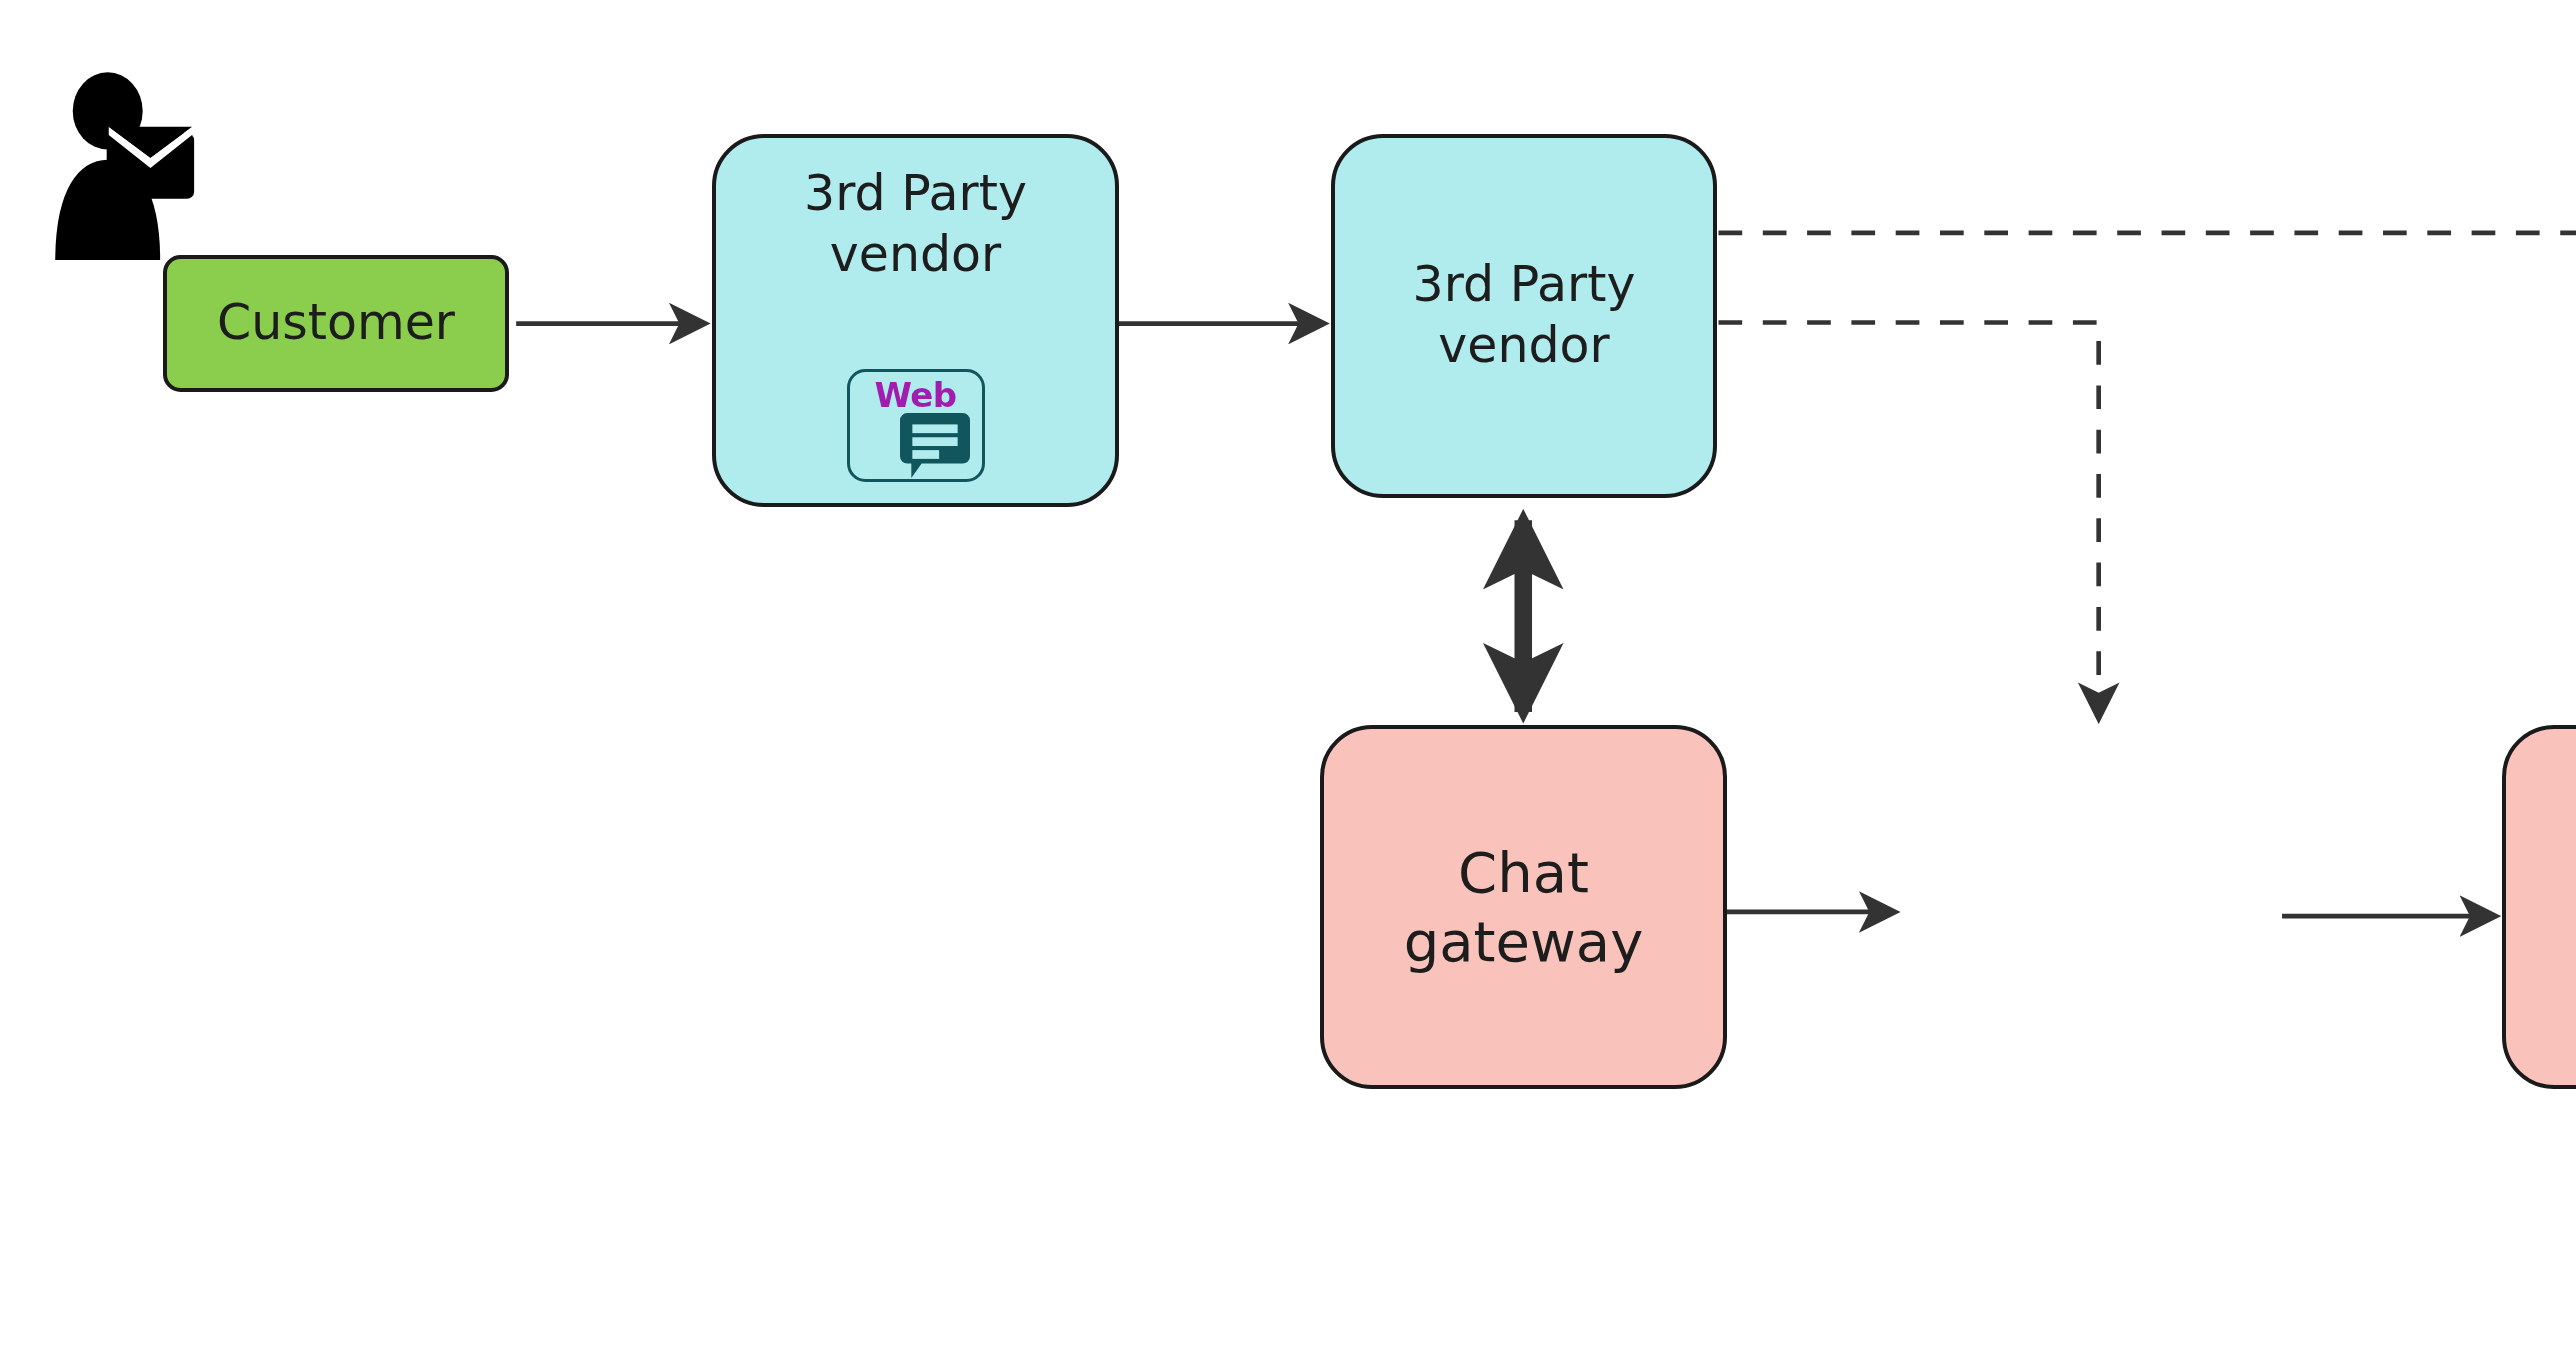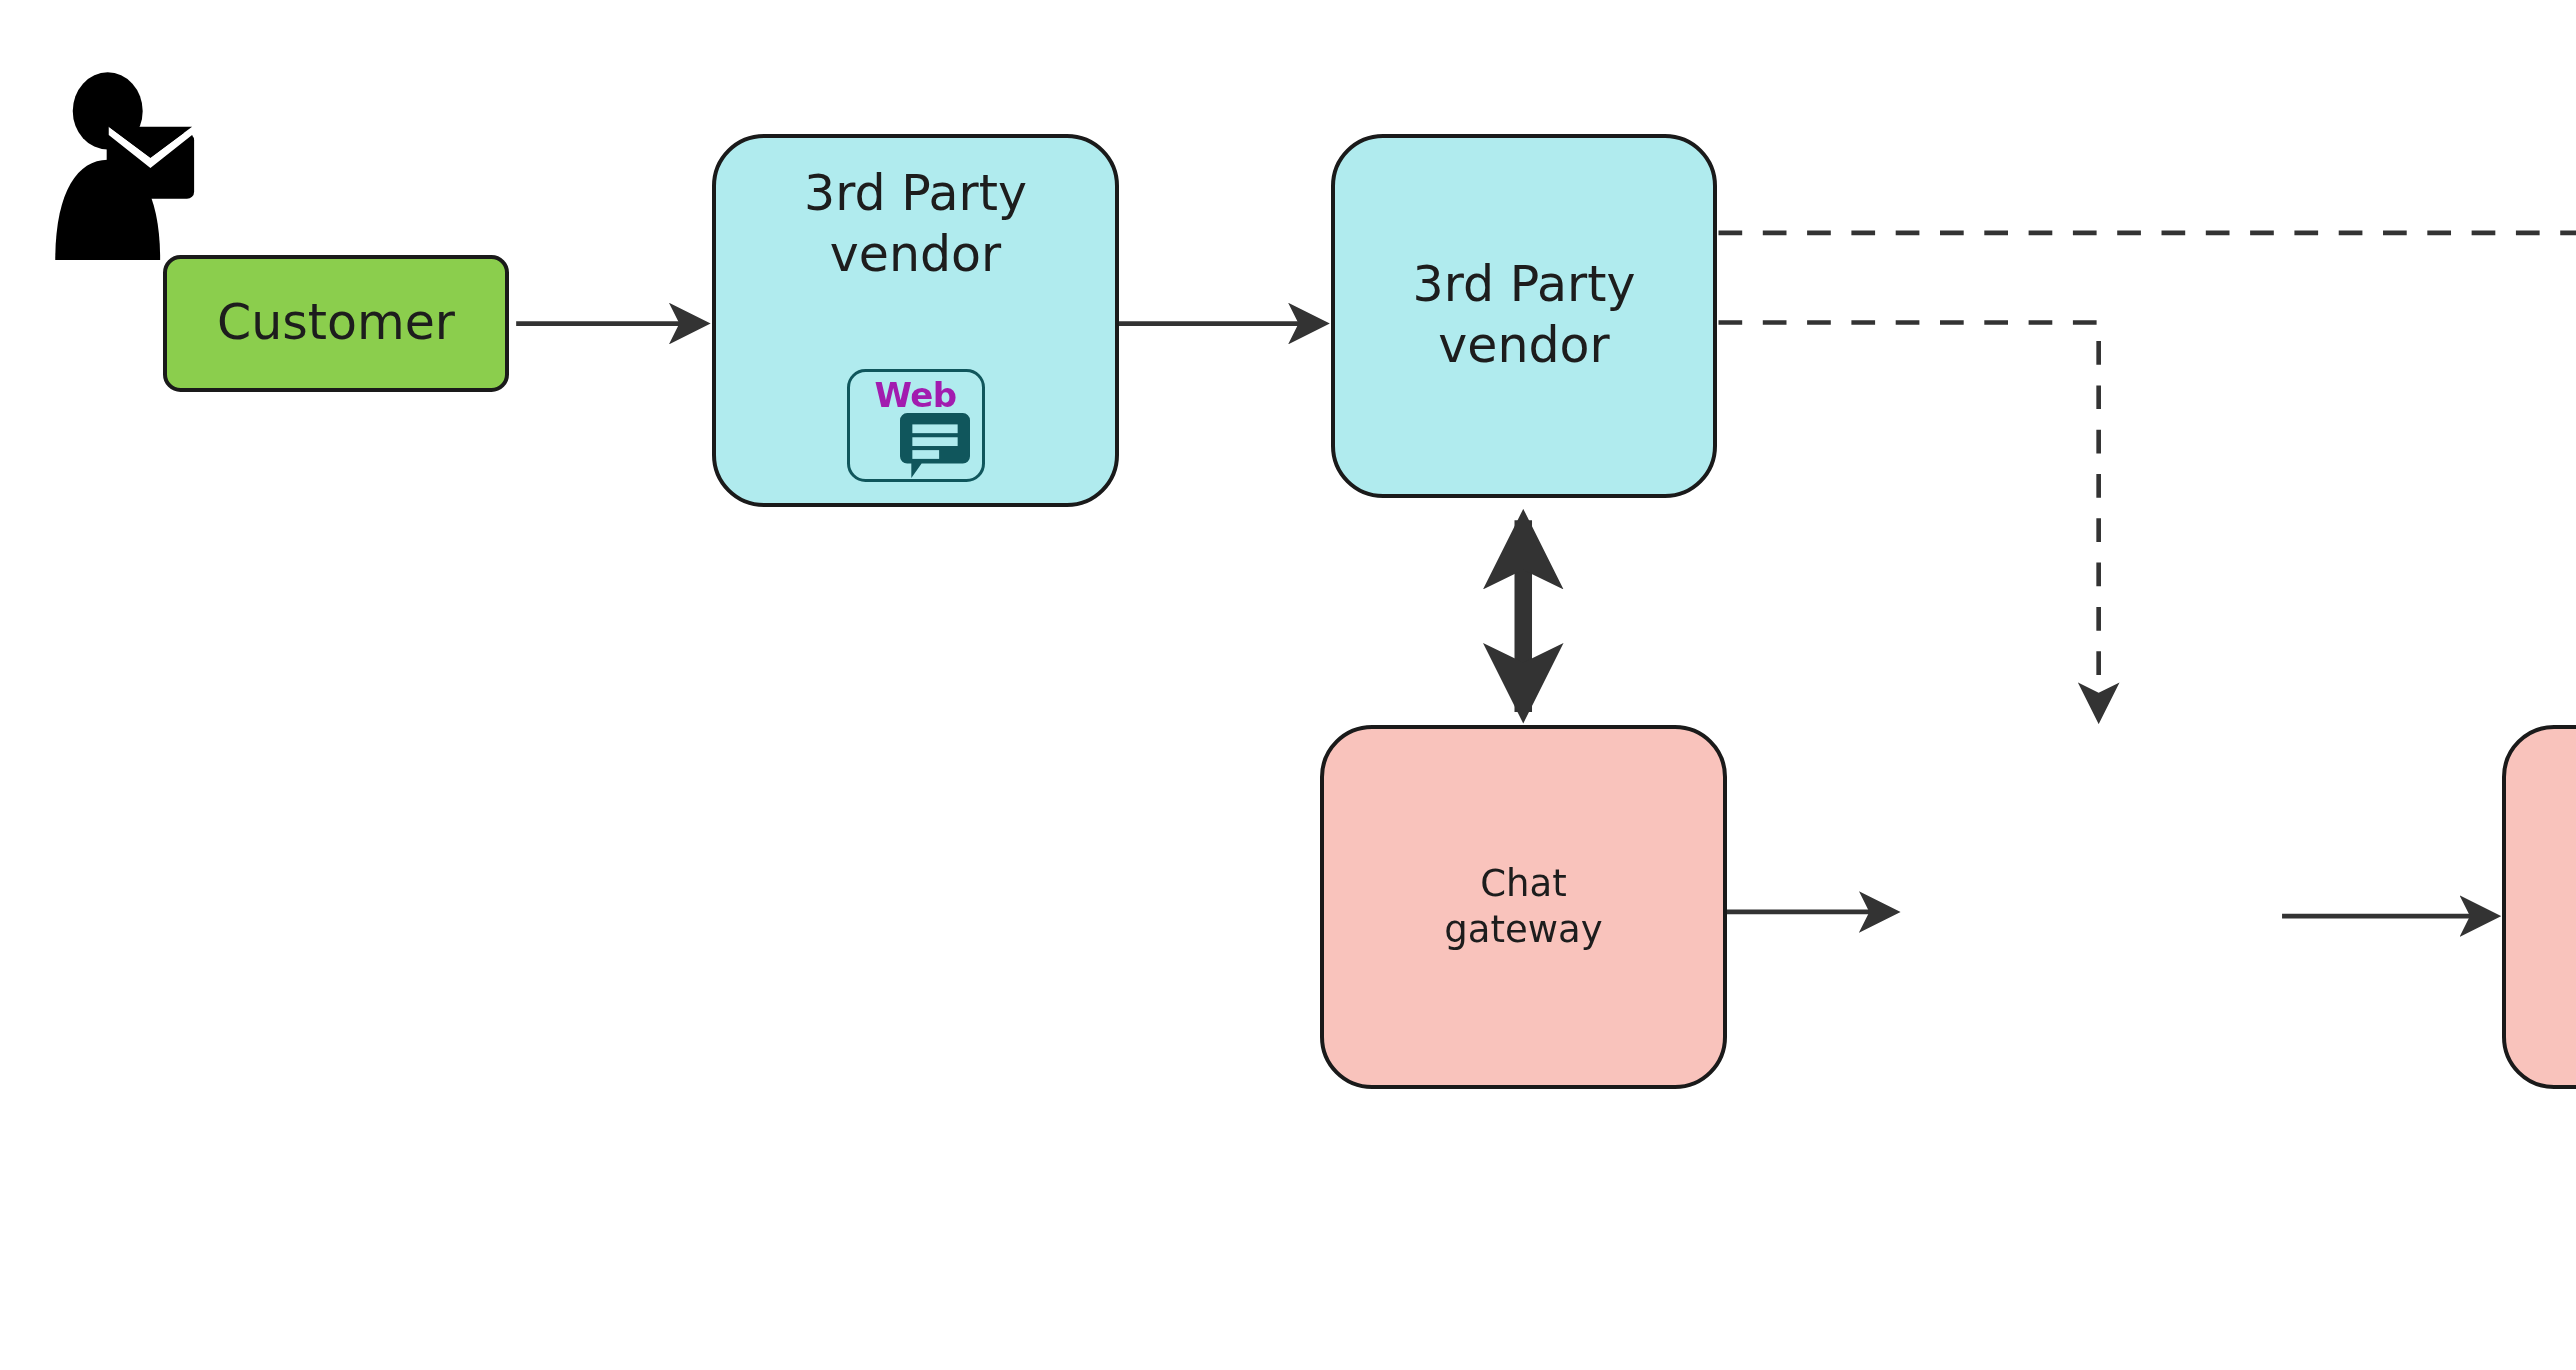--- a/index.html
+++ b/index.html
@@ -74,21 +74,21 @@
   }
 
   
   #node-chat-gateway {
     left: 1320px;
     top: 725px;
     width: 407px;
     height: 364px;
     background: #f9c3bc;
     border-radius: 52px;
-    font-size: 37px;
+    font-size: 56px;
   }
 
   
   #node-queue {
     left: 1901px;
     top: 725px;
     width: 381px;
     height: 364px;
     background: #f9c3bc;
     border-radius: 52px;

